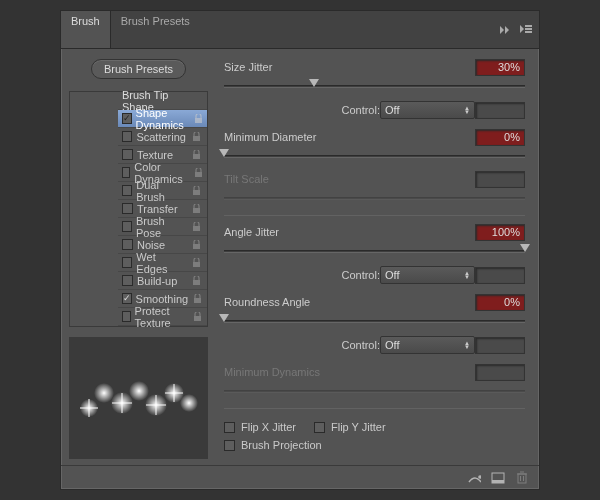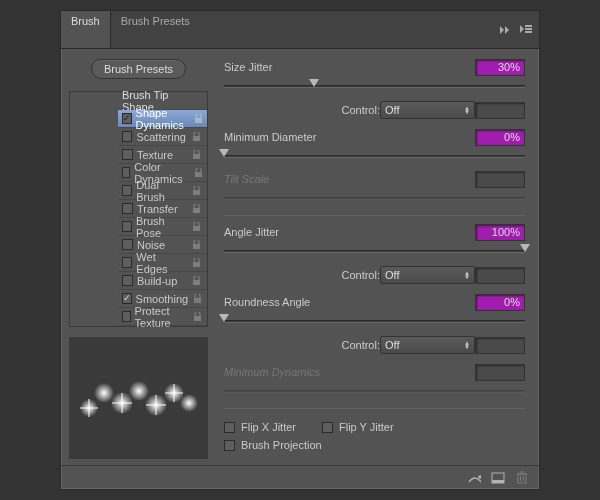--- a/index.html
+++ b/index.html
@@ -19,33 +19,33 @@
 .list-item.head { justify-content: center; color: #ddd; }
 .list-item.selected { background: linear-gradient(#8aa9d6, #6a89b8); color: #fff; }
 .chk { width: 11px; height: 11px; border: 1px solid #2a2a2a; background: #5e5e5e; display: inline-flex; align-items: center; justify-content: center; font-size: 9px; line-height: 1; }
 .chk.checked::after { content: "✓"; color: #ddd; }
 .list-item.selected .chk.checked::after { color: #222; }
 .lock { margin-left: auto; opacity: 0.6; }
 .preview { margin-top: 6px; flex: 1; border: 1px solid #3a3a3a; background: #3a3a3a; display: flex; align-items: center; justify-content: center; min-height: 80px; }
 .main { flex: 1; padding: 8px 14px 4px 8px; display: flex; flex-direction: column; gap: 2px; }
 .row { display: flex; align-items: center; height: 20px; }
 .row .label { flex: 1; color: #ccc; }
-.row.dim .label { color: #777; font-style: italic; }
-.valbox { width: 50px; height: 17px; border: 1px solid #333; background: #a21caf; color: #ddd; text-align: right; padding: 1px 4px; font-size: 11px; box-shadow: inset 1px 1px 2px #2a2a2a; }
+.row.dim .label { color: #777; }
+.valbox { width: 50px; height: 17px; border: 1px solid #333; background: #7f1d1d; color: #ddd; text-align: right; padding: 1px 4px; font-size: 11px; box-shadow: inset 1px 1px 2px #2a2a2a; }
 .valbox.empty { background: #4a4a4a; }
 .slider-wrap { height: 14px; position: relative; margin-bottom: 4px; }
 .slider-track { position: absolute; left: 0; right: 0; top: 6px; height: 3px; background: #3e3e3e; border-top: 1px solid #2a2a2a; border-bottom: 1px solid #666; }
 .slider-thumb { position: absolute; top: 0; width: 0; height: 0; border-left: 5px solid transparent; border-right: 5px solid transparent; border-top: 8px solid #b8b8b8; transform: translateX(-5px); }
 .slider-wrap.dim .slider-track { opacity: 0.4; }
 .ctrl-row { display: flex; align-items: center; justify-content: flex-end; height: 22px; margin-bottom: 4px; }
 .ctrl-row .clabel { color: #ccc; }
 .select { width: 95px; height: 18px; border: 1px solid #333; background: linear-gradient(#5a5a5a,#4a4a4a); display: flex; align-items: center; padding: 0 4px; color: #ddd; font-size: 11px; position: relative; border-radius: 2px; }
 .select .arrows { margin-left: auto; display: flex; flex-direction: column; line-height: 4px; font-size: 6px; color: #ccc; }
 .hr { height: 1px; background: #3e3e3e; border-bottom: 1px solid #626262; margin: 4px 0; }
-.checks-row { display: flex; gap: 26px; margin-top: 6px; align-items: center; }
+.checks-row { display: flex; gap: 18px; margin-top: 6px; align-items: center; }
 .checks-row .chk-group, .chk-line { display: flex; align-items: center; gap: 6px; }
 .chk-line { margin-top: 4px; }
 .footer { height: 24px; border-top: 1px solid #3a3a3a; display: flex; justify-content: flex-end; align-items: center; gap: 10px; padding: 0 10px; }
 .footer .icon { opacity: 0.8; }
 svg { display: block; }
 </style>
 </head>
 <body>
 
 <div class="panel">

